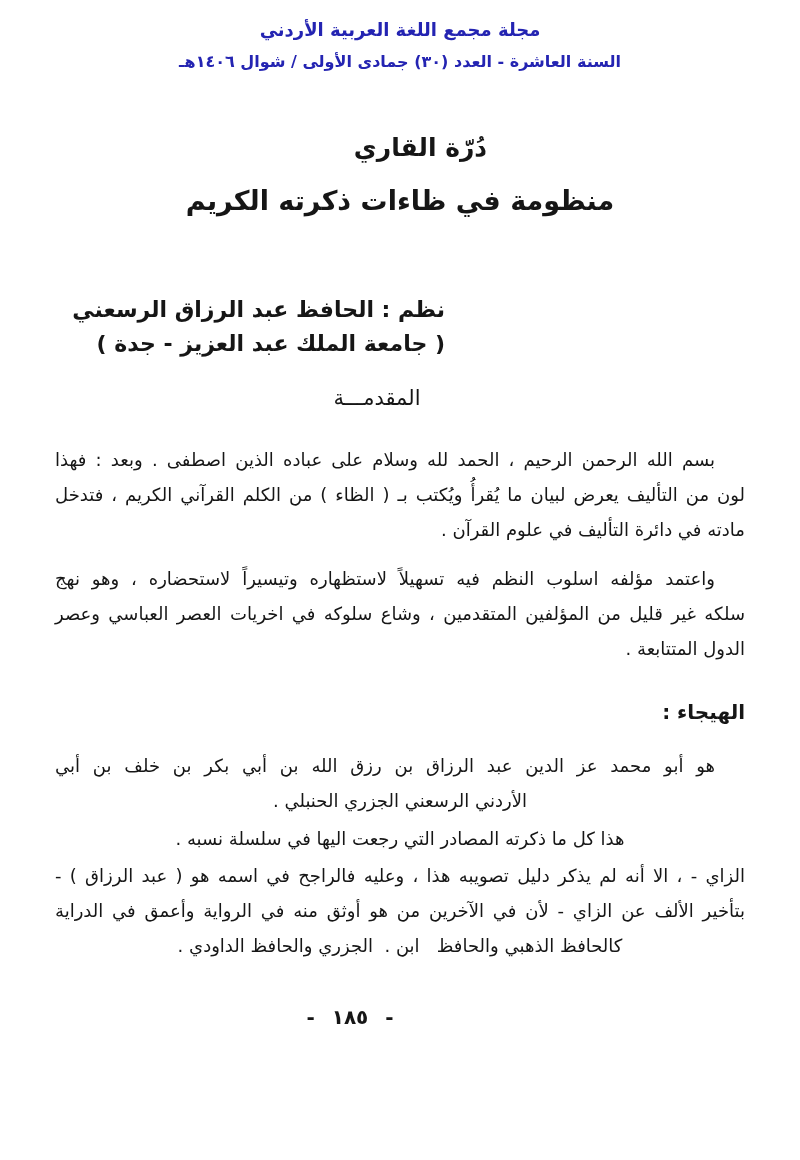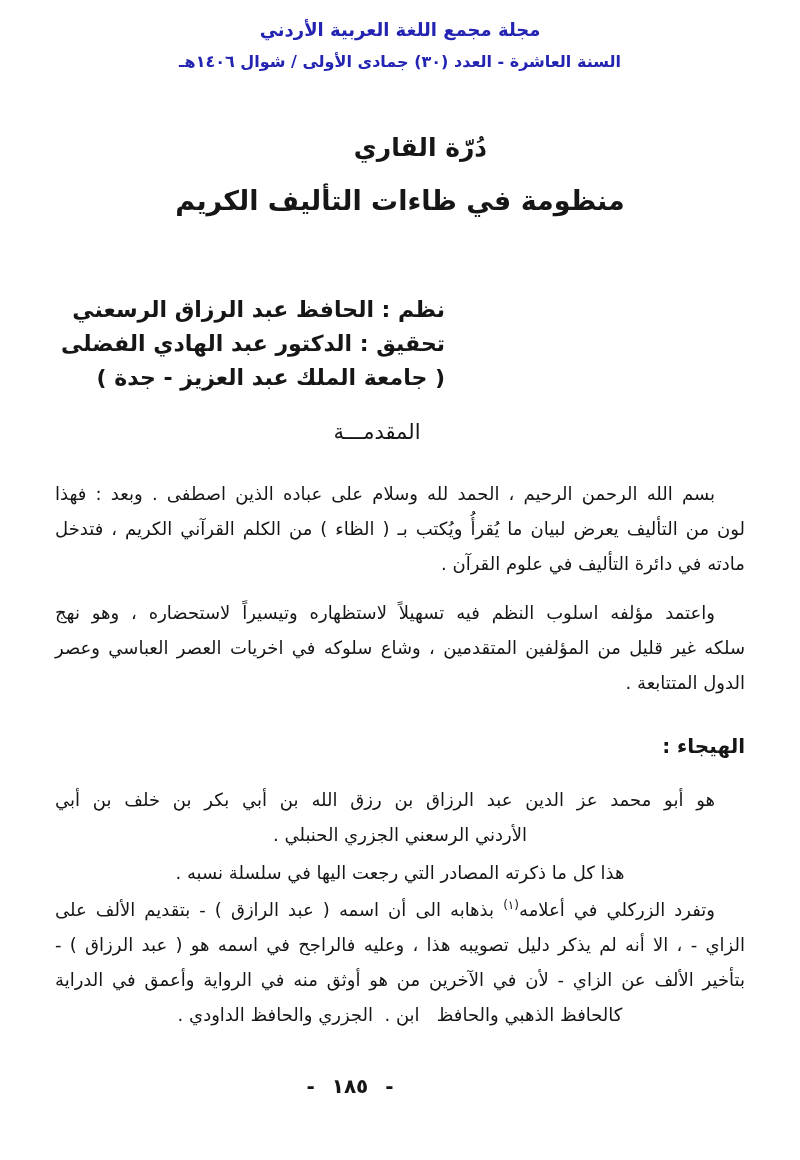--- a/index.html
+++ b/index.html
@@ -62,26 +62,25 @@
 </head>
 <body>
 
 <div class="header">
   <div class="journal">مجلة مجمع اللغة العربية الأردني</div>
   <div class="issue">السنة العاشرة - العدد (٣٠) جمادى الأولى / شوال ١٤٠٦هـ</div>
 </div>
 
 <div class="titleblock">
   <div class="t1">دُرّة القاري</div>
-  <div class="t2">منظومة في ظاءات التأليف الكريم</div>
+  <div class="t2">منظومة في ظاءات ذكرته الكريم</div>
 </div>
 
 <div class="byline">
   <div>نظم : الحافظ عبد الرزاق الرسعني</div>
-  <div>تحقيق : الدكتور عبد الهادي الفضلى</div>
   <div>( جامعة الملك عبد العزيز - جدة )</div>
 </div>
 
 <div class="muqaddima">المقدمـــة</div>
 
 <div class="content">
 
   <div class="para1">
     <div class="line j indent">بسم الله الرحمن الرحيم ، الحمد لله وسلام على عباده الذين اصطفى . وبعد : فهذا</div>
     <div class="line j">لون من التأليف يعرض لبيان ما يُقرأُ ويُكتب بـ ( الظاء ) من الكلم القرآني الكريم ، فتدخل</div>
@@ -99,21 +98,20 @@
   <div class="para3">
     <div class="line j indent">هو أبو محمد عز الدين عبد الرزاق بن رزق الله بن أبي بكر بن خلف بن أبي</div>
     <div class="line c">الأردني الرسعني الجزري الحنبلي .</div>
   </div>
 
   <div class="para4">
     <div class="line c">هذا كل ما ذكرته المصادر التي رجعت اليها في سلسلة نسبه .</div>
   </div>
 
   <div class="para5">
-    <div class="line j indent"><span>وتفرد الزركلي في أعلامه</span><span class="fn">(١)</span><span> بذهابه الى أن اسمه ( عبد الرازق ) - بتقديم الألف على</span></div>
     <div class="line j">الزاي - ، الا أنه لم يذكر دليل تصويبه هذا ، وعليه فالراجح في اسمه هو ( عبد الرزاق ) -</div>
     <div class="line j">بتأخير الألف عن الزاي - لأن في الآخرين من هو أوثق منه في الرواية وأعمق في الدراية</div>
     <div class="line c">كالحافظ الذهبي والحافظ   ابن .  الجزري والحافظ الداودي .</div>
   </div>
 
 </div>
 
 <div class="pager">- ١٨٥ -</div>
 
 </body></html>

